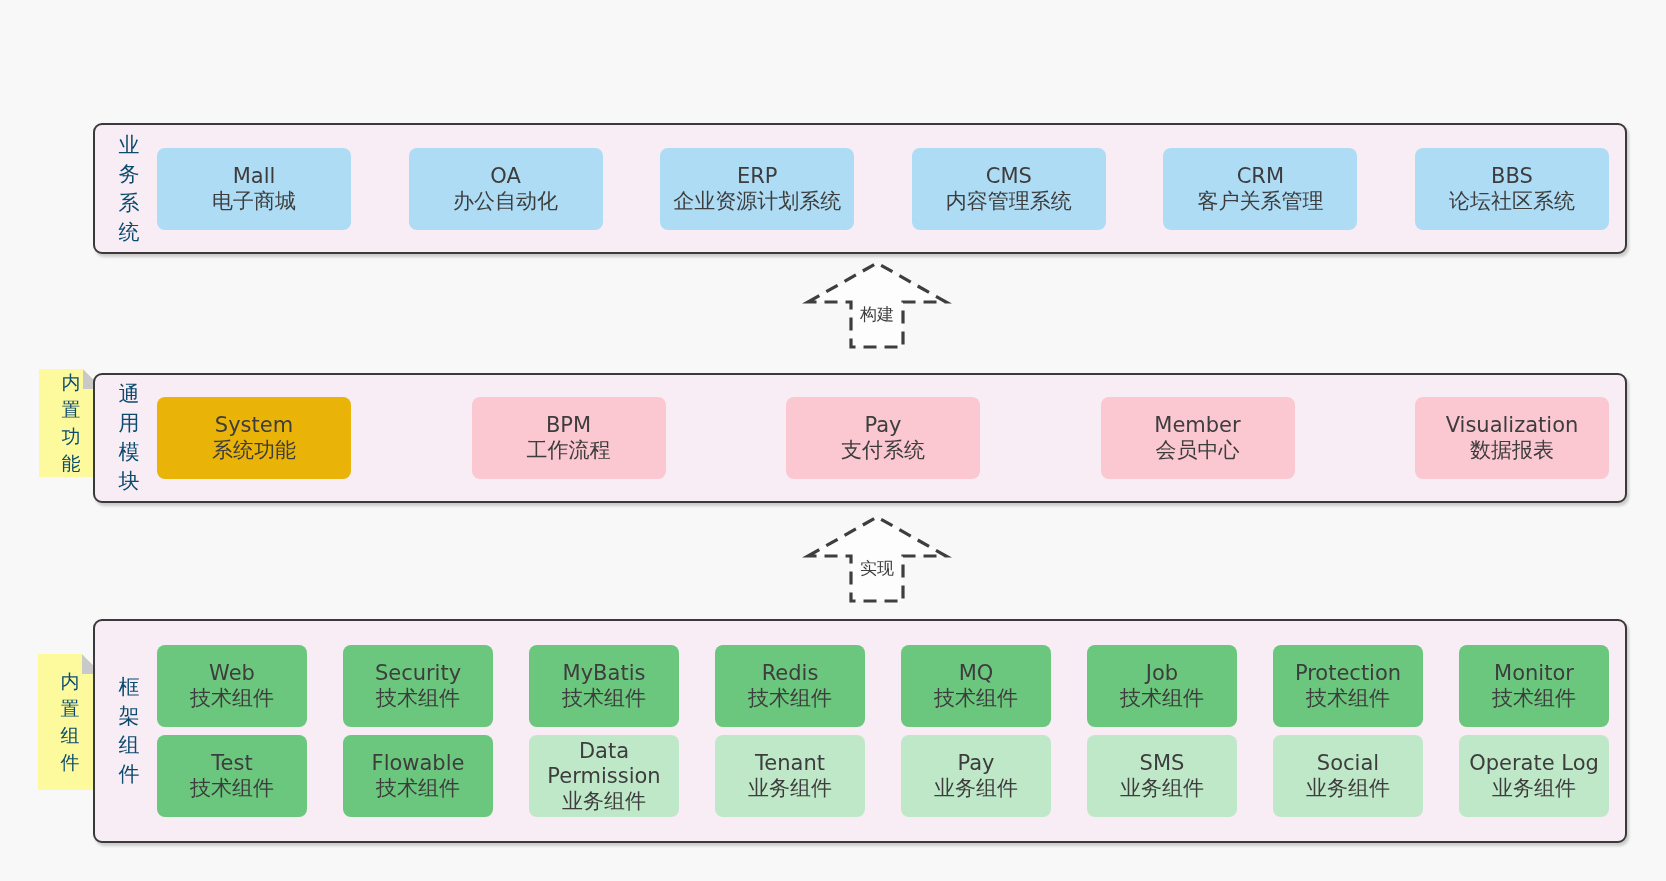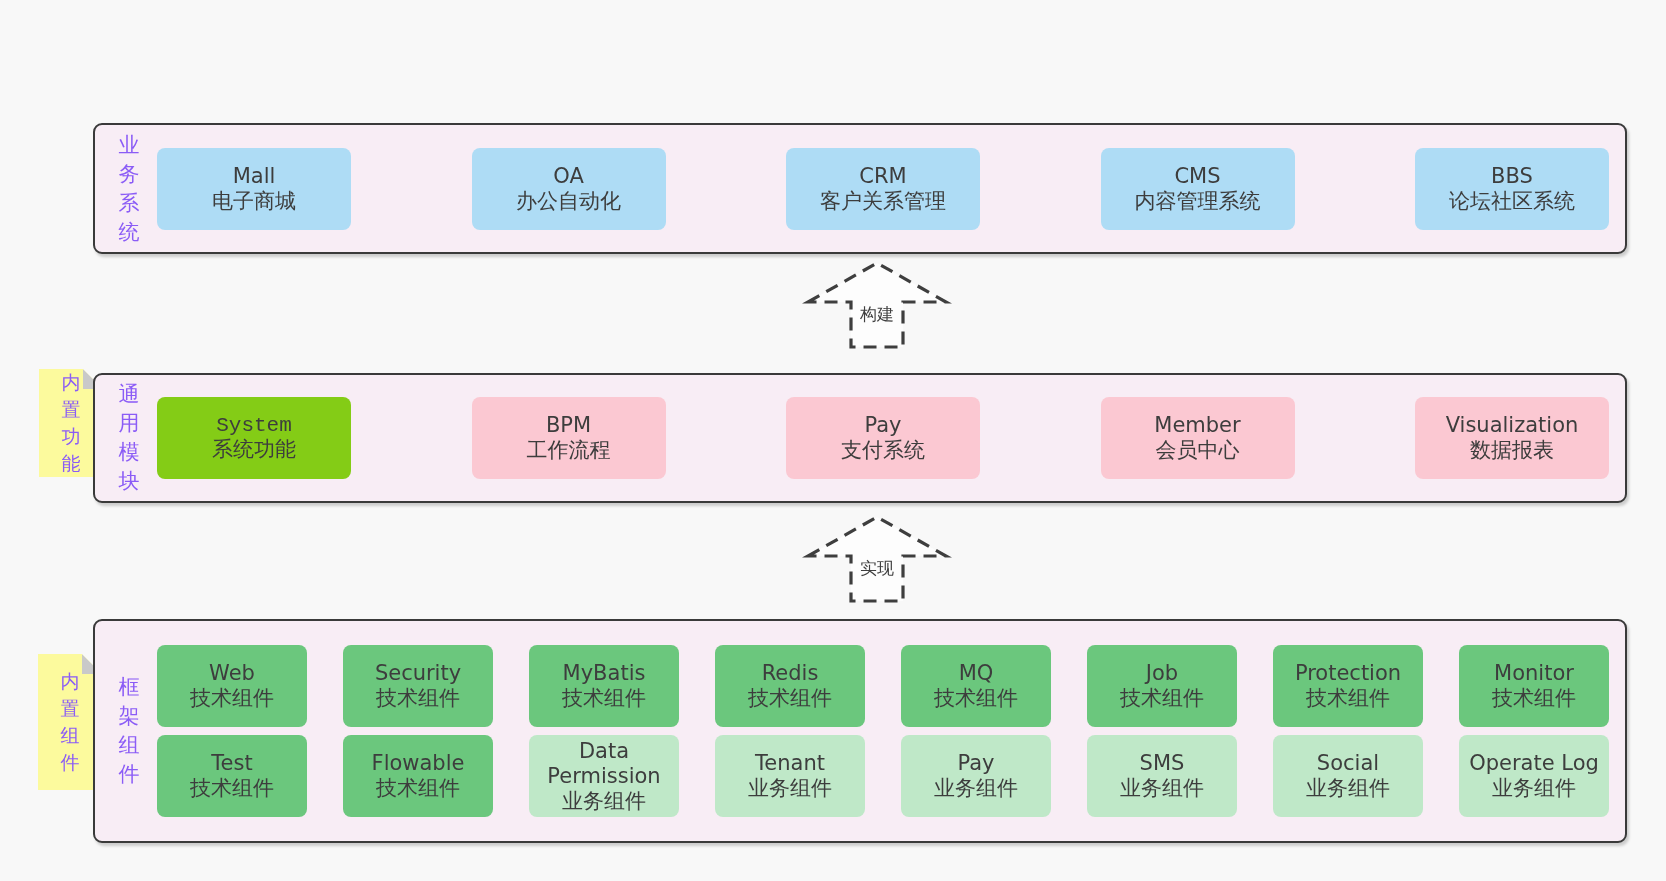--- a/index.html
+++ b/index.html
@@ -18,34 +18,34 @@
     display:flex;align-items:center;
     padding:0 16px 0 12px;
   }
   .layer-top{top:123px;height:131px;}
   .layer-mid{top:373px;height:130px;}
   .layer-bot{top:619px;height:224px;}
   .vlabel{
     width:26px;font-size:21px;line-height:29px;
     margin:0 15px 0 9px;
     word-break:break-all;text-align:center;
-    color:#8b5cf6;flex:none;
+    color:#0c4a6e;flex:none;
   }
   .boxes{flex:1;display:flex;justify-content:space-between;align-items:center;}
   .rows{flex:1;display:flex;flex-direction:column;gap:8px;}
   .node{
     height:82px;border-radius:8px;
     display:flex;flex-direction:column;justify-content:center;
     text-align:center;font-size:21px;line-height:25px;
     box-sizing:border-box;padding:0 10px;flex:none;
   }
   .w6{width:194px;}
   .w8{width:150px;}
   .blue{background:#aedcf5;}
-  .red{background:#84cc16;font-family:Liberation Mono, monospace;}
+  .red{background:#eab308;}
   .pink{background:#fbc8d2;}
   .green{background:#6bc77d;}
   .lgreen{background:#bfe8c8;}
   .note{
     position:absolute;width:64px;
     background:#fcfa9d;
     clip-path:polygon(0 0,calc(100% - 20px) 0,100% 20px,100% 100%,0 100%);
     filter:drop-shadow(2px 2px 1px rgba(0,0,0,0.15));
     display:flex;align-items:center;justify-content:center;
   }
@@ -76,26 +76,30 @@
     <div class="boxes">
       <div class="node blue w6">
         <div>Mall</div>
         <div>电子商城</div>
       </div>
       <div class="node blue w6">
         <div>OA</div>
         <div>办公自动化</div>
       </div>
       <div class="node blue w6">
+        <div>ERP</div>
+        <div>企业资源计划系统</div>
+      </div>
+      <div class="node blue w6">
+        <div>CMS</div>
+        <div>内容管理系统</div>
+      </div>
+      <div class="node blue w6">
         <div>CRM</div>
         <div>客户关系管理</div>
-      </div>
-      <div class="node blue w6">
-        <div>CMS</div>
-        <div>内容管理系统</div>
       </div>
       <div class="node blue w6">
         <div>BBS</div>
         <div>论坛社区系统</div>
       </div>
     </div>
   </section>
 
   <svg class="arrow arrow-1" viewBox="0 0 150 92">
     <polygon points="6,44 75,5 144,44 101,44 101,89 49,89 49,44" fill="#fdfdfd" stroke="#3e3e3e" stroke-width="3.2" stroke-dasharray="13 8"></polygon>

